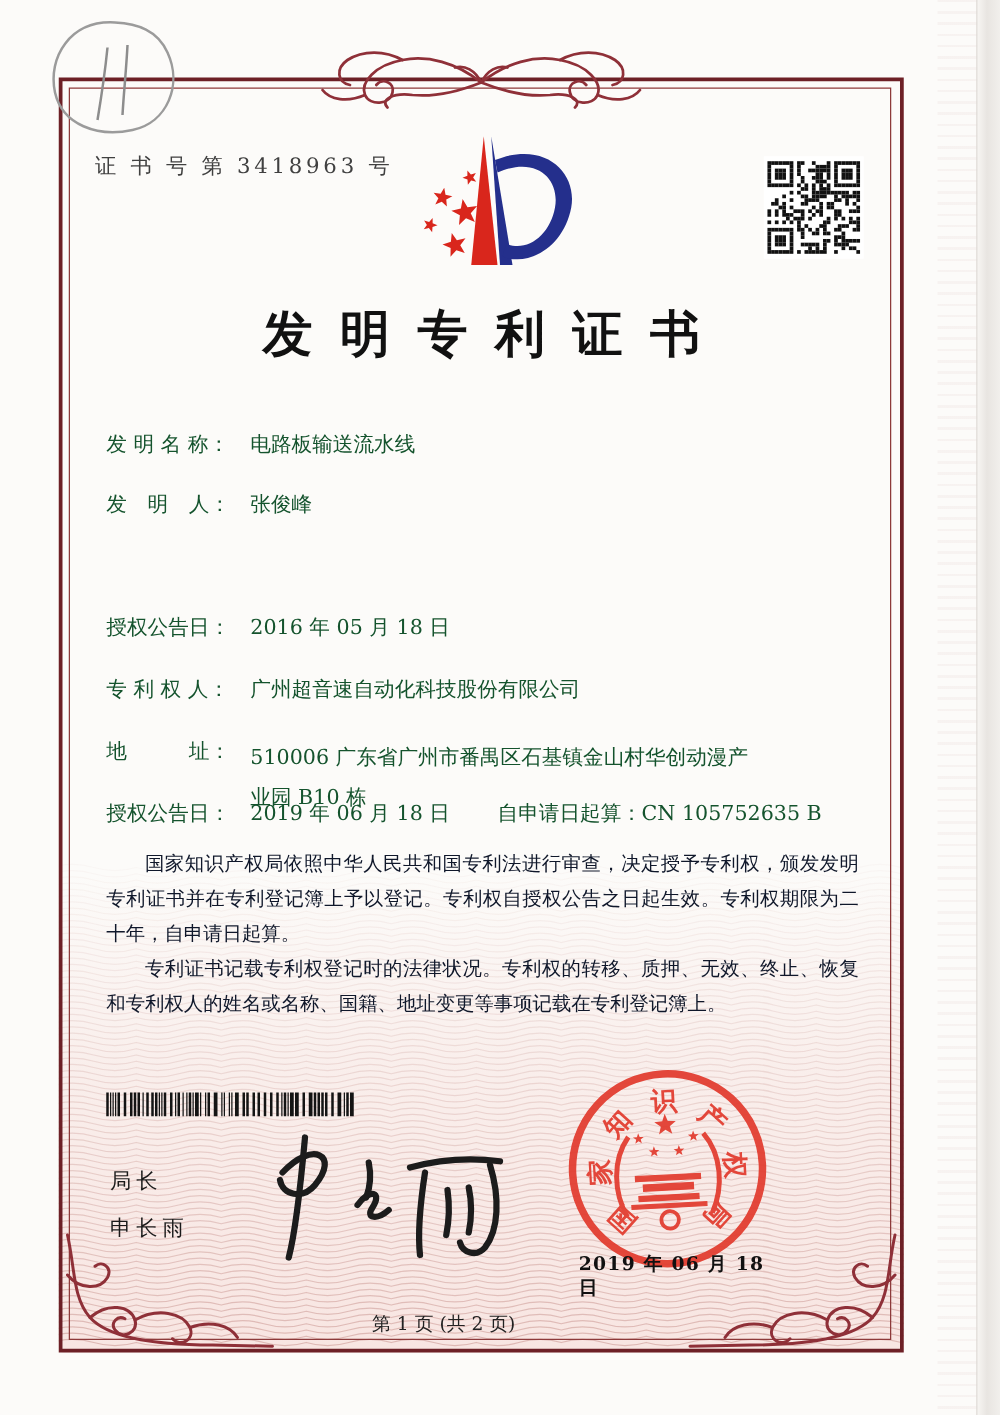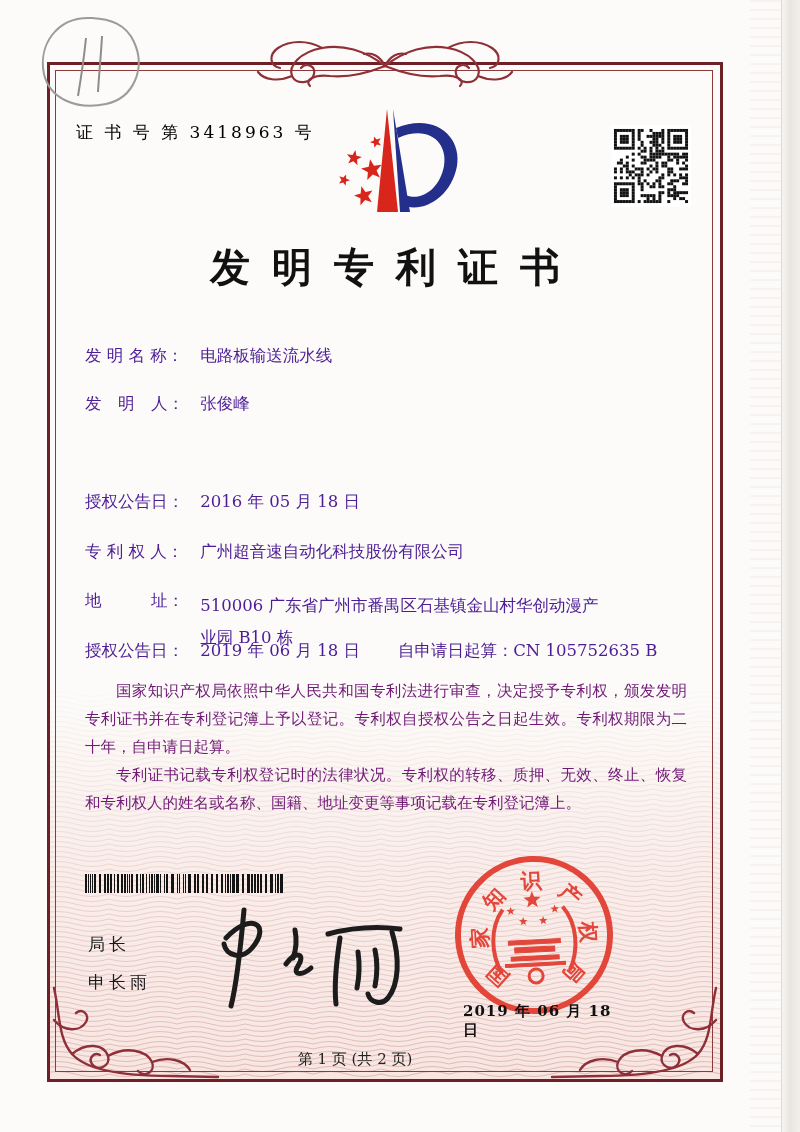--- a/index.html
+++ b/index.html
@@ -13,30 +13,30 @@
   .scan-edge{left:781px;top:0;width:19px;height:1132px;
     background:linear-gradient(90deg,#f7f5f2,#e8e5e1 40%,#f2f0ed);border-left:1px solid #dedad5;}
   .scan-streaks{left:750px;top:0;width:32px;height:1132px;
     background:repeating-linear-gradient(180deg,rgba(205,170,168,0.10) 0 2px,rgba(0,0,0,0) 2px 9px);}
   
   .tint{left:50px;top:700px;width:670px;height:382px;
     background:linear-gradient(180deg,rgba(246,224,220,0) 0%,rgba(246,223,219,0.45) 40%,rgba(247,224,220,0.8) 100%);}
   
   .frame-outer{left:47px;top:62px;width:670px;height:1014px;border:3px solid #6d2026;}
   .frame-inner{left:55px;top:70px;width:656px;height:1000px;border:1px solid #8d3a3a;}
-  .cert-no{left:76px;top:121px;font-size:17px;letter-spacing:3px;color:#000000;}
+  .cert-no{left:76px;top:121px;font-size:17px;letter-spacing:3px;color:#404040;}
   .title{left:47px;top:240px;width:676px;text-align:center;font-size:40px;font-weight:bold;
     letter-spacing:22px;text-indent:22px;color:#111;}
-  .row{left:85px;font-size:16.5px;white-space:nowrap;color:#4c1d95;}
+  .row{left:85px;font-size:16.5px;white-space:nowrap;color:#14532d;}
   .row .lbl{display:inline-block;width:108px;}
   .row .val{margin-left:2px;}
   .addr-val{white-space:normal;display:inline-block;width:400px;vertical-align:top;line-height:32px;}
   .grant-no{left:313px;top:0;}
   .paras{left:85px;top:677px;width:602px;font-size:15.5px;line-height:28px;
-    text-align:justify;color:#701a75;}
+    text-align:justify;color:#0f172a;}
   .paras p{margin:0;text-indent:2em;}
   .barcode{left:85px;top:874px;width:202px;height:19px;display:flex;align-items:stretch;}
   .signer{left:88px;font-size:17px;color:#1a1a1a;letter-spacing:4px;}
   .pagenum{left:275px;top:1050px;width:160px;text-align:center;font-size:15px;color:#222;}
   .backnote{left:240px;top:1098px;width:240px;text-align:center;font-size:15.5px;color:#222;}
   .seal-date{left:463px;top:1002px;width:160px;font-size:15px;letter-spacing:1px;color:#111;font-weight:bold;}
   svg{display:block;}
 </style>
 </head>
 <body>

